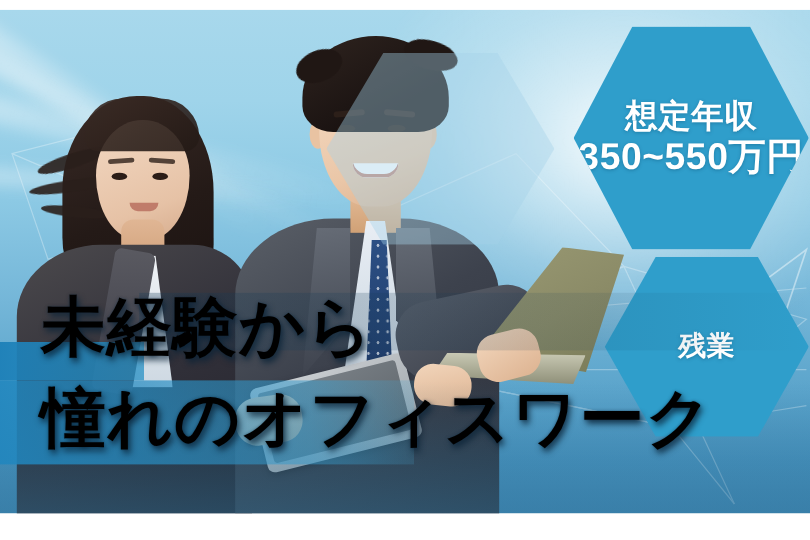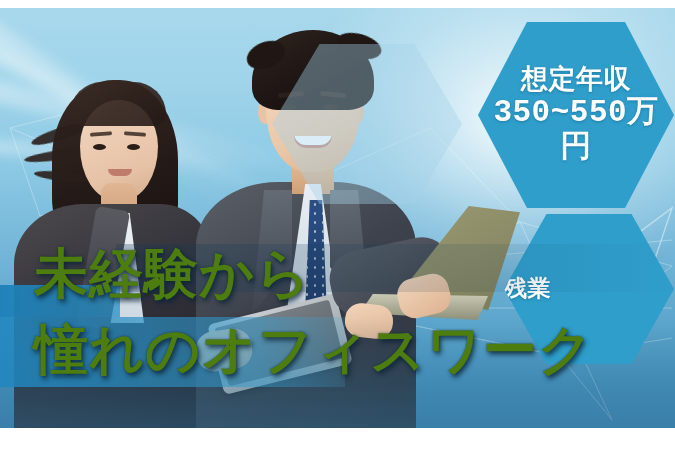--- a/index.html
+++ b/index.html
@@ -214,20 +214,21 @@
     background: linear-gradient(160deg,#f0d3b8,#d9ac88);
     border-radius: 18px; transform: rotate(-8deg);
   }
 
   
   .hex {
     position: absolute;
     clip-path: polygon(25% 0%, 75% 0%, 100% 50%, 75% 100%, 25% 100%, 0% 50%);
     display: flex;
     align-items: center;
+    justify-content: center;
     z-index: 30;
   }
   .hex-salary {
     left: 478px; top: 14px; width: 196px; height: 186px;
     background: #2f9ecb;
   }
   .hex-overtime {
     left: 504px; top: 206px; width: 170px; height: 150px;
     background: #2f9ecb;
   }
@@ -247,21 +248,21 @@
     text-align: center;
     line-height: 1.12;
     font-weight: 700;
     text-shadow: 0 1px 3px rgba(0,60,95,0.35);
     letter-spacing: .5px;
   }
   .hex-text .l1 { display:block; }
   .hex-text .l2 { display:block; }
 
   .hex-salary .hex-text .l1 { font-size: 27px; }
-  .hex-salary .hex-text .l2 { font-size: 31px; margin-top: 2px; font-family: Liberation Mono, monospace; }
+  .hex-salary .hex-text .l2 { font-size: 31px; margin-top: 2px; }
 
   .hex-overtime .hex-text .l1 { font-size: 23px; }
   .hex-overtime .hex-text .l2 { font-size: 25px; margin-top: 1px; }
 
   .hex-holiday .hex-text .l1 { font-size: 27px; text-shadow: 0 1px 4px rgba(0,60,95,.45); }
 
   
   .band {
     position: absolute;
     z-index: 35;
@@ -278,21 +279,21 @@
     left: 116px; top: 236px; width: 560px; height: 48px;
     background: linear-gradient(90deg, rgba(20,58,86,.30), rgba(20,58,86,.10) 70%, rgba(20,58,86,0));
   }
 
   
   .headline {
     position: absolute;
     left: 34px;
     top: 238px;
     z-index: 45;
-    color: #4d7c0f;
+    color: #000000;
     font-weight: 700;
     letter-spacing: 1px;
     text-shadow:
       2px 3px 5px rgba(10,35,55,0.85),
       0 0 2px rgba(10,35,55,0.55);
     line-height: 1.02;
   }
   .headline .hl1 { display:block; font-size: 54px; }
   .headline .hl2 { display:block; font-size: 54px; margin-top: 21px; }
 

